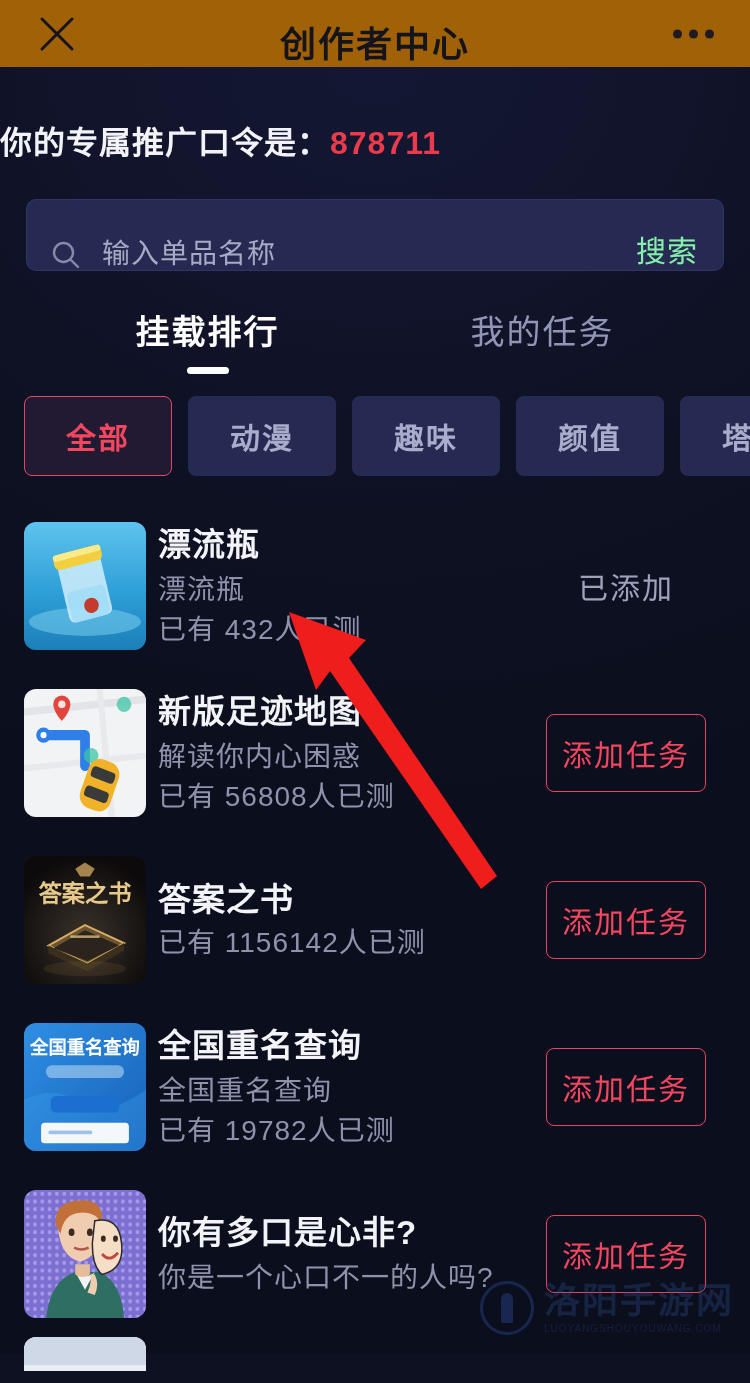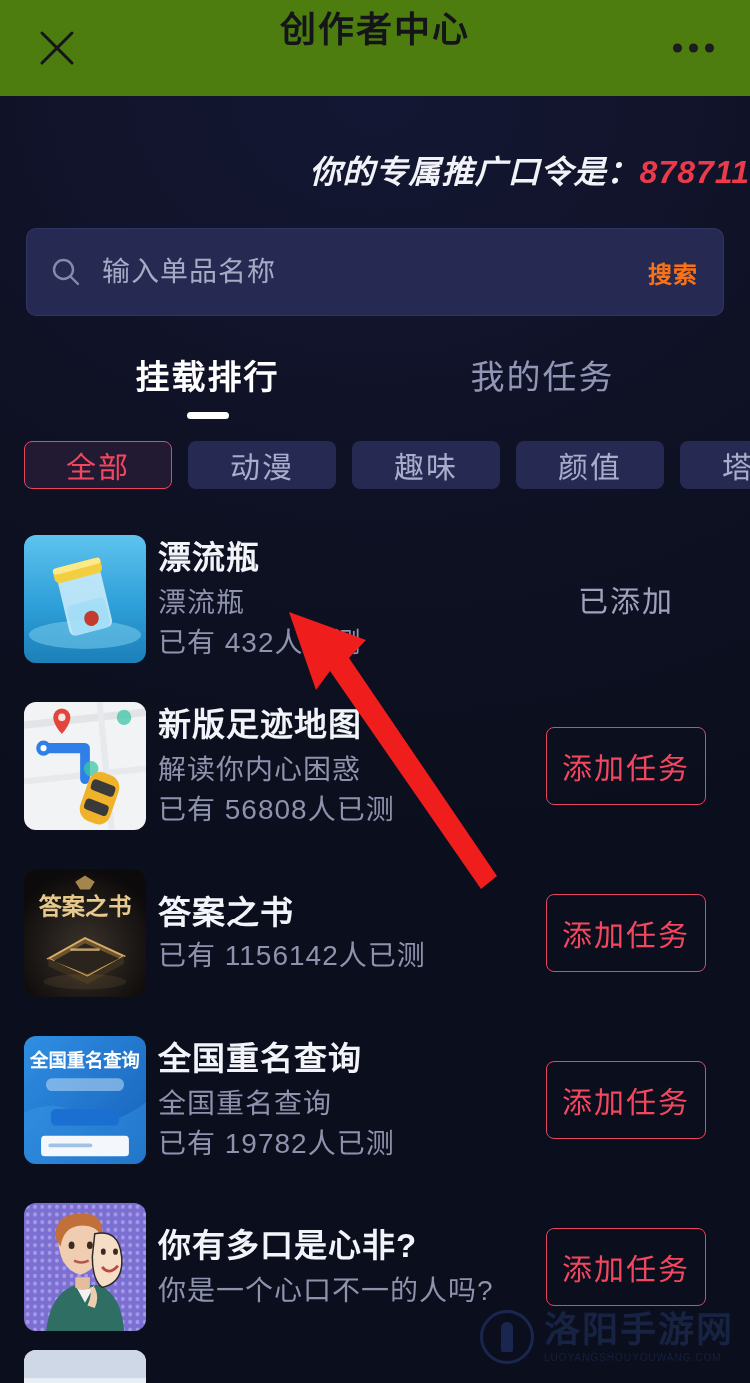--- a/index.html
+++ b/index.html
@@ -19,24 +19,24 @@
     position: relative;
     width: 750px;
     height: 1383px;
     background: #0e1122;
     overflow: hidden;
   }
 
   
   .navbar {
     position: relative;
-    height: 96px;
-    background: #4d7c0f;
-    display: flex;
-    align-items: flex-start;
+    height: 67px;
+    background: #a16207;
+    display: flex;
+    align-items: flex-end;
     justify-content: center;
   }
   .nav-title {
     font-size: 36px;
     font-weight: 700;
     color: #14141a;
     letter-spacing: 2px;
   }
   .nav-close {
     position: absolute;
@@ -71,46 +71,45 @@
 
   
   .content {
     position: relative;
     height: 1287px;
     background:
       radial-gradient(130% 60% at 50% 0%, #141733 0%, #0e1122 60%, #0b0e1c 100%);
   }
 
   .promo {
-    padding: 50px 0 0 17px;
-    text-align: right;
-    font-style: italic;
+    padding: 50px 0 0 0;
+    text-align: left;
   }
   .promo-line {
     font-size: 32px;
     font-weight: 700;
     color: #f2f3f8;
     letter-spacing: 1px;
     display: inline-block;
   }
   .promo-code {
     color: #e93b4c;
     font-weight: 700;
     letter-spacing: 1px;
   }
 
   
   .search-wrap {
     margin: 36px 26px 0 26px;
-    height: 88px;
+    height: 72px;
     border-radius: 10px;
     background: #262a52;
     box-shadow: inset 0 0 0 1px rgba(120,130,200,.13);
     display: flex;
-    align-items: center;
+    align-items: flex-end;
     padding: 0 26px 0 24px;
     box-sizing: border-box;
   }
   .search-icon {
     width: 32px;
     height: 32px;
     flex: 0 0 auto;
     margin-right: 18px;
     opacity: .68;
   }
@@ -120,26 +119,25 @@
     border: 0;
     outline: none;
     color: #e6e8f5;
     font-size: 28px;
     font-family: inherit;
     letter-spacing: 1px;
   }
   .search-input::placeholder { color: #a6aac4; }
   .search-btn {
     flex: 0 0 auto;
-    font-size: 24px;
-    color: #f97316;
+    font-size: 30px;
+    color: #86efac;
     letter-spacing: 1px;
     cursor: pointer;
     padding-left: 16px;
-    font-weight: bold;
   }
 
   
   .tabs {
     display: flex;
     margin-top: 34px;
     padding: 0 40px;
   }
   .tab {
     flex: 1 1 50%;
@@ -174,32 +172,33 @@
   .chips {
     display: flex;
     gap: 16px;
     padding: 22px 24px 26px 24px;
     overflow: hidden;
     white-space: nowrap;
   }
   .chip {
     flex: 0 0 auto;
     min-width: 148px;
-    height: 48px;
+    height: 80px;
     border-radius: 8px;
     background: #262a52;
     color: #a9adcb;
     font-size: 30px;
     display: flex;
     align-items: center;
     justify-content: center;
     box-sizing: border-box;
     border: 1px solid transparent;
     letter-spacing: 2px;
     cursor: pointer;
+    font-weight: bold;
   }
   .chip.active {
     background: #221a33;
     border: 1px solid #e7455f;
     color: #f2475f;
   }
 
   
   .list {
     padding: 0 24px;

